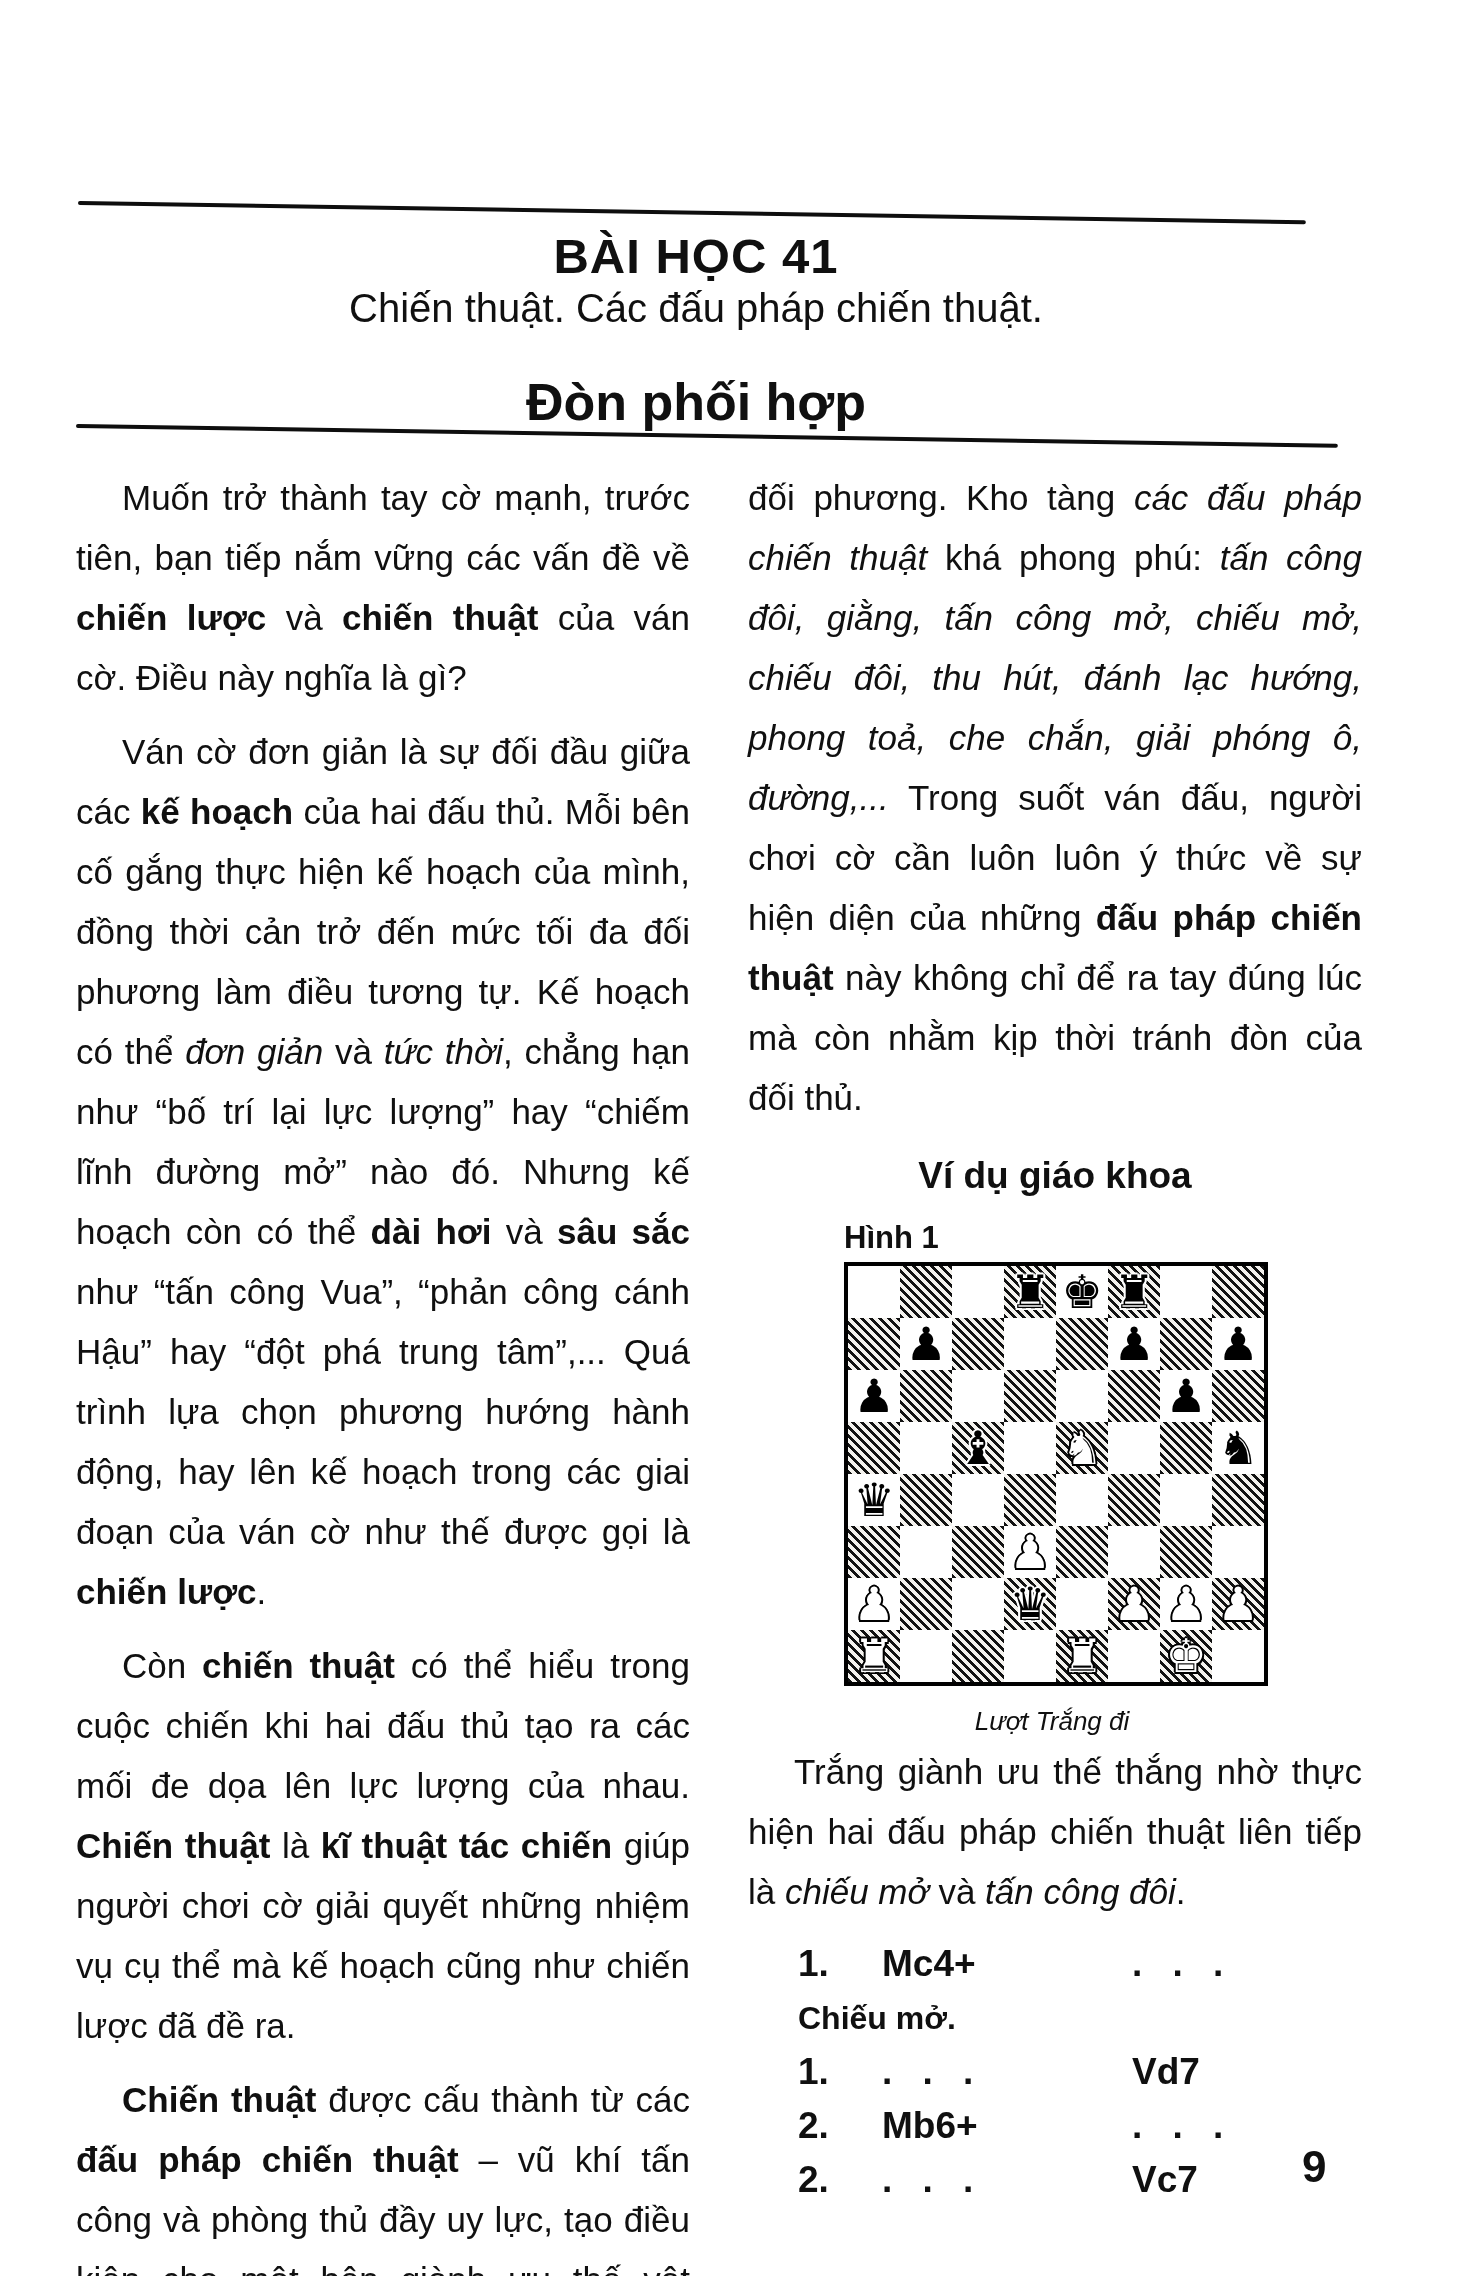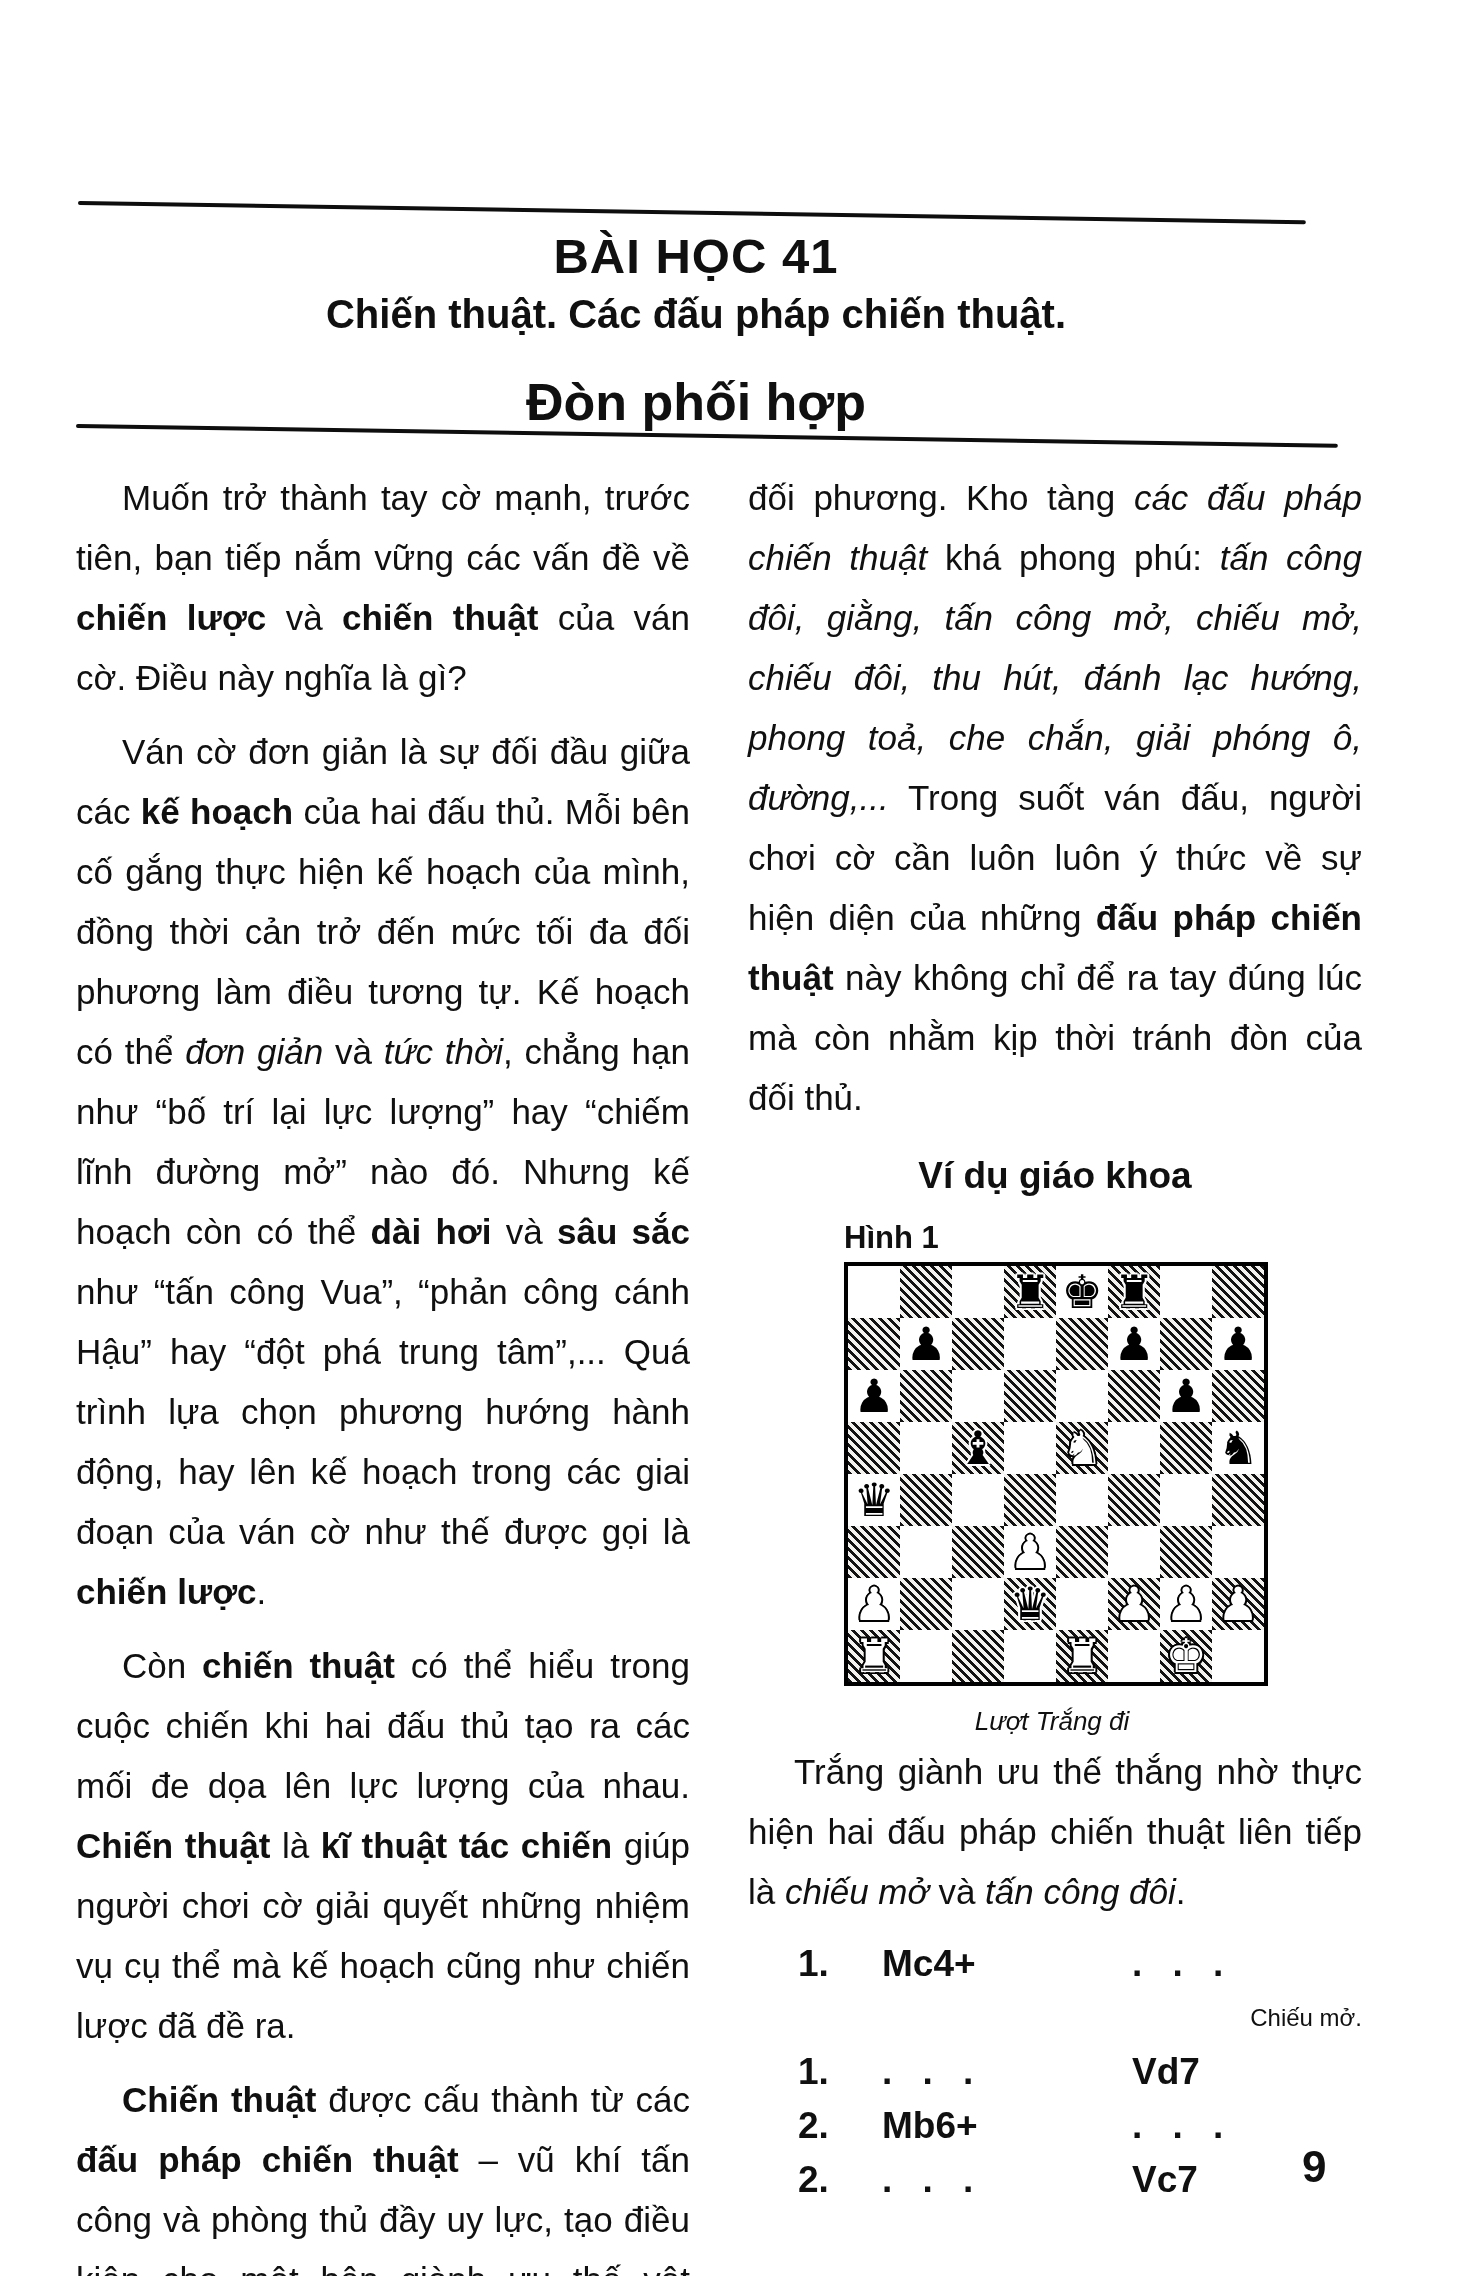--- a/index.html
+++ b/index.html
@@ -12,21 +12,21 @@
     overflow:hidden;
   }
   .rule{
     position:absolute;height:4px;background:#0e0e0e;border-radius:2px;
     transform-origin:left center;
   }
   .rule-top{top:201px;left:78px;width:1228px;transform:rotate(0.9deg);}
   .rule-bottom{top:424px;left:76px;width:1262px;transform:rotate(0.9deg);}
   .header-block{position:absolute;top:0;left:2px;width:1388px;text-align:center;}
   .lesson-title{position:absolute;top:228px;width:100%;font-size:49px;font-weight:800;letter-spacing:1px;}
-  .lesson-sub1{position:absolute;top:292px;width:100%;font-size:40px;font-weight:700;}
+  .lesson-sub1{position:absolute;top:286px;width:100%;font-size:40px;font-weight:400;}
   .lesson-sub2{position:absolute;top:372px;width:100%;font-size:52px;font-weight:800;}
   .columns{
     position:absolute;top:468px;left:76px;width:1286px;
     display:flex;gap:58px;
   }
   .col{width:614px;font-size:35px;line-height:60px;text-align:justify;}
   .col p{margin:0 0 14px 0;text-indent:46px;}
   .col p.noindent{text-indent:0;}
   .run.b{font-weight:bold;}
   .run.i{font-style:italic;}
@@ -74,22 +74,22 @@
   .move-row{
     display:flex;align-items:baseline;
     padding-left:50px;font-size:37px;font-weight:bold;
     line-height:48px;margin-bottom:6px;
   }
   .mnum{width:84px;flex:none;}
   .mwhite{width:250px;flex:none;}
   .mblack{width:200px;flex:none;margin-left:auto;margin-right:30px;text-align:left;}
   .dots{letter-spacing:10px;font-weight:bold;}
   .move-note{
-    padding-left:50px;font-size:24px;font-weight:400;
-    line-height:48px;margin-bottom:6px;text-align:right;
+    padding-left:50px;font-size:32px;font-weight:700;
+    line-height:48px;margin-bottom:6px;text-align:left;
   }
   .page-number{
     position:absolute;left:1302px;top:2142px;
     font-size:44px;font-weight:600;
   }
 </style>
 </head>
 <body>
 
 <div class="page">

